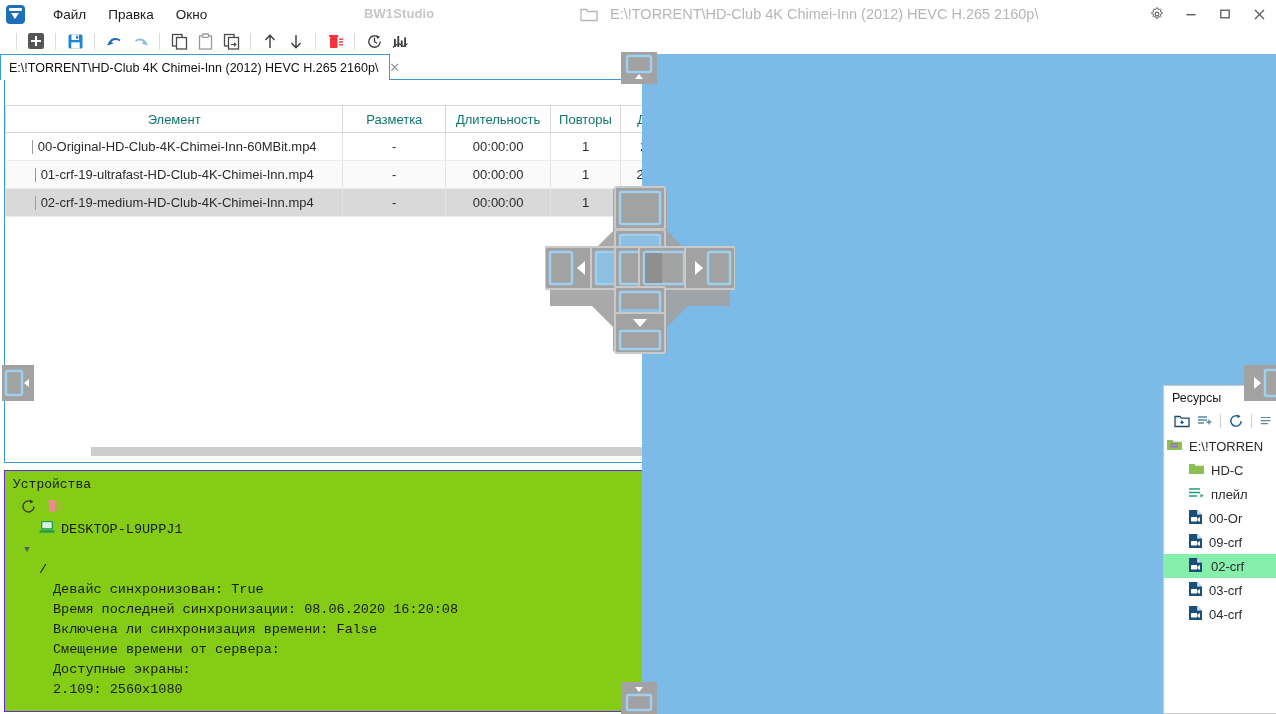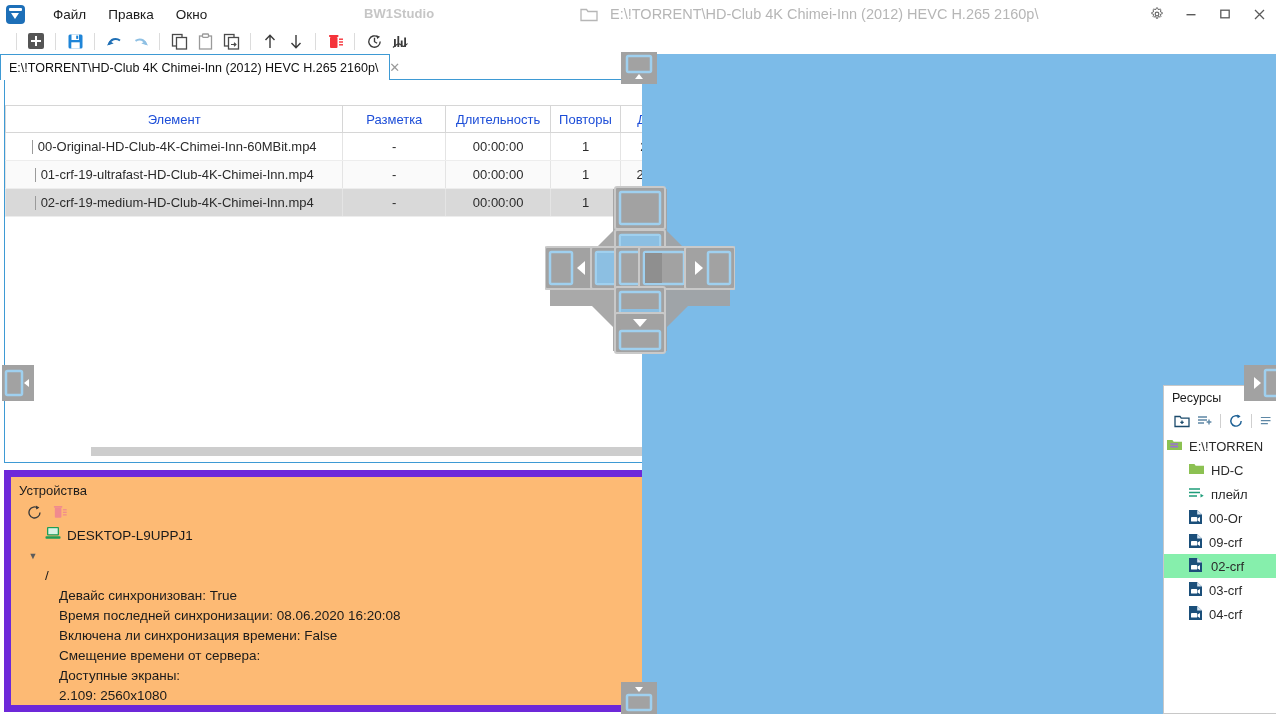--- a/index.html
+++ b/index.html
@@ -43,39 +43,39 @@
 
   
   .sched{position:absolute;left:4px;top:80px;width:1268px;height:383px;box-sizing:border-box;border:1px solid #3e9ad4;border-top:none;background:#fff;overflow:hidden;}
   .sched-topbar{height:25px;display:flex;align-items:center;justify-content:flex-end;padding-right:8px;}
   .mode-wrap{display:flex;align-items:center;gap:7px;font-size:13px;color:#1b4a6b;}
   .switch{width:40px;height:18px;border-radius:9px;border:1.6px solid #1b4a6b;background:transparent;position:relative;}
   .switch .knob{position:absolute;left:2px;top:2px;width:12px;height:12px;border-radius:50%;background:#77aed6;border:1.5px solid #1b4a6b;box-sizing:border-box;}
 
   table.grid{border-collapse:collapse;table-layout:fixed;width:1266px;}
   table.grid th{
-    font-weight:normal;font-size:13px;color:#1d4ed8;height:26px;
+    font-weight:normal;font-size:13px;color:#0f766e;height:26px;
     border:1px solid #d6d6d6;background:#fff;text-align:center;padding:0 4px;
   }
   table.grid td{
     height:27px;border-left:1px solid #e4e4e4;border-right:1px solid #e4e4e4;
     border-bottom:1px solid #ededed;font-size:13px;color:#2b2b2b;padding:0 6px;
     text-align:center;background:#fff;white-space:nowrap;overflow:hidden;
   }
   td.elem{text-align:left;padding-left:10px;margin-top:36px;}
   td.rep{color:#e8349b;border-bottom:1px dotted #cfcfcf;}
   tr.alt td{background:#fafafa;}
   tr.sel td{background:#d9d9d9;}
   .chk{width:14px;height:14px;border:1px solid #7b7b7b;display:inline-block;box-sizing:border-box;position:relative;vertical-align:middle;background:#fff;}
   .chk.on:after{content:"";position:absolute;left:3.6px;top:1px;width:4px;height:8px;border:solid #1a1a1a;border-width:0 1.8px 1.8px 0;transform:rotate(42deg);}
   .hscroll{position:absolute;left:86px;bottom:6px;width:1170px;height:9px;background:#cdcdcd;border-radius:0;}
   .vgrip{display:inline-block;width:1px;height:14px;background:#9a9a9a;vertical-align:middle;margin-right:5px;}
 
   
-  .devices{position:absolute;left:4px;top:470px;width:1268px;height:242px;box-sizing:border-box;border:7px solid #6d28d9;background:#fdba74;}
+  .devices{position:absolute;left:4px;top:470px;width:1268px;height:242px;box-sizing:border-box;border:1px solid #6d28d9;background:#84cc16;font-family:Liberation Mono, monospace;}
   .dev-title{padding:6px 0 2px 8px;font-size:13px;color:#1b1b1b;}
   .dev-toolbar{display:flex;align-items:center;gap:4px;padding:2px 0 4px 12px;}
   .dev-tb{width:22px;height:20px;display:flex;align-items:center;justify-content:center;cursor:default;}
   .tree{padding-left:16px;font-size:13.5px;color:#1b1b1b;line-height:20px;}
   .tnode{display:flex;align-items:center;gap:6px;height:20px;}
   .caret{width:12px;text-align:center;color:#5c5c5c;font-size:9px;}
   .ind1{padding-left:18px;}
   .ind2{padding-left:32px;}
 
   

